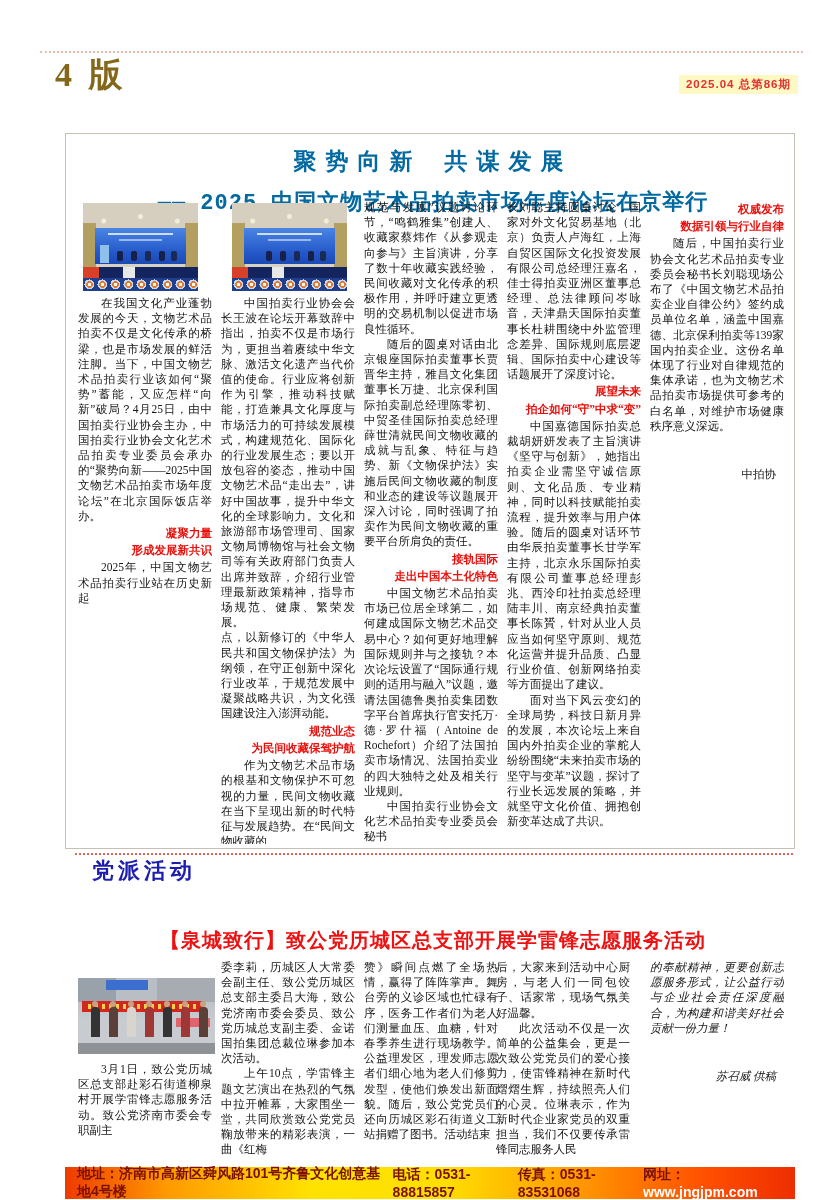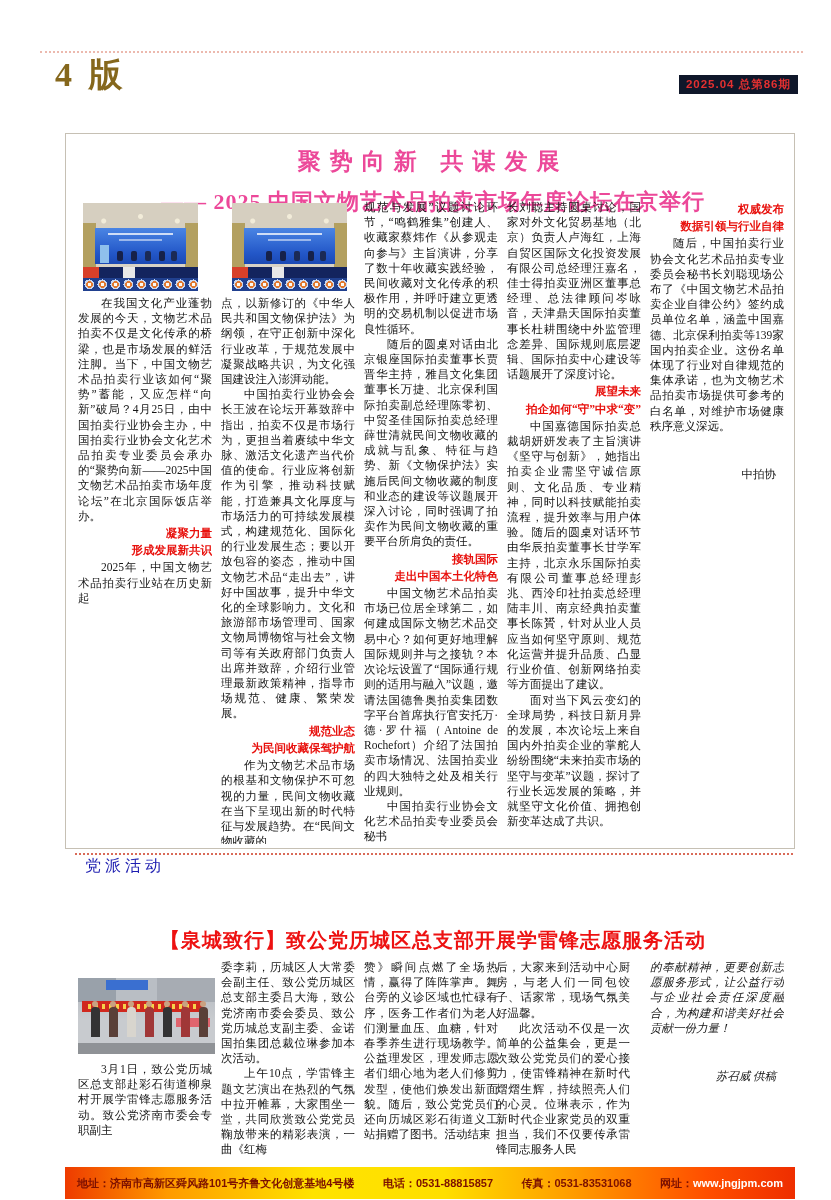--- a/index.html
+++ b/index.html
@@ -6,28 +6,28 @@
   .page{position:relative;width:831px;height:1200px;background:#fff;overflow:hidden;
         font-family:"Liberation Serif",serif;}
 
   
   .dotline-top{position:absolute;left:40px;right:28px;top:51px;border-top:2px dotted #ecb9ae;}
   .dotline-mid{position:absolute;left:75px;right:38px;top:853px;border-top:2px dotted #d96a58;}
 
   
   .page-label{position:absolute;left:55px;top:52px;font-size:34px;font-weight:900;
               color:#85671c;letter-spacing:4px;font-family:"Liberation Serif",serif;}
-  .issue-badge{position:absolute;right:33px;top:75px;background:#0f172a;color:#e33030;
+  .issue-badge{position:absolute;right:33px;top:75px;background:#fef9c3;color:#e33030;
                font-size:11.5px;font-weight:bold;padding:2px 7px;
                font-family:"Liberation Sans",sans-serif;letter-spacing:1px;}
 
   
   .art1-box{position:absolute;left:65px;top:133px;width:728px;height:714px;border:1px solid #c6c0b4;}
-  .a1-head{position:absolute;left:80px;right:45px;top:146px;text-align:center;color:#ec4899;
-           font-family:Liberation Serif, serif;font-weight:900;}
+  .a1-head{position:absolute;left:80px;right:45px;top:146px;text-align:center;color:#0369a1;
+           font-family:Liberation Mono, monospace;font-weight:900;}
   .a1-head .l1{font-size:23px;letter-spacing:9px;}
   .a1-head .l2{font-size:22px;letter-spacing:1px;margin-top:10px;}
 
   
   .photo-conf{position:absolute;width:115px;height:88px;overflow:hidden;background:#d8d2c5;}
   .photo-conf.p1{left:83px;top:203px;}
   .photo-conf.p2{left:232px;top:203px;}
   .pc-ceiling{position:absolute;top:0;left:0;right:0;height:30px;background:#d6cfc0;
       background-image:radial-gradient(circle at 18% 60%,#f2ecd9 0 2px,transparent 3px),
                        radial-gradient(circle at 50% 45%,#f2ecd9 0 2px,transparent 3px),
@@ -59,21 +59,21 @@
   .a2c2{left:221px;top:960px;height:204px;}
   .a2c3{left:364px;top:960px;height:204px;}
   .a2c4{left:496px;top:960px;height:204px;}
   .a2c5{left:650px;top:960px;height:204px;font-style:italic;}
   .para{margin:0;text-indent:2em;}
   .cont{text-indent:0;}
   .subhead{color:#e8100c;font-weight:bold;text-align:right;text-indent:0;margin:2px 0;}
   .sig{text-align:right;padding-right:8px;margin-top:33px;}
 
   
-  .sec-label{position:absolute;left:85px;top:856px;font-size:16px;font-weight:normal;color:#1d1db0;
+  .sec-label{position:absolute;left:92px;top:856px;font-size:22px;font-weight:bold;color:#1d1db0;
              letter-spacing:4px;font-family:"Liberation Serif",serif;}
   .a2-head{position:absolute;left:80px;right:45px;top:927px;text-align:center;color:#ed1111;
            font-family:"Liberation Sans",sans-serif;font-weight:900;font-size:20px;letter-spacing:1px;}
 
   
   .photo-group{position:absolute;left:78px;top:978px;width:137px;height:76px;overflow:hidden;
                background:linear-gradient(#b2b7bd,#c8cbcf 55%);}
   .pg-building{position:absolute;top:0;left:0;right:0;height:24px;
       background:linear-gradient(90deg,#99a1aa 0 28%,#b9bec4 28% 58%,#a7acb3 58%);}
   .pg-sign{position:absolute;top:2px;left:28px;width:42px;height:10px;background:#3a6fd0;}
@@ -85,21 +85,21 @@
   .pg-people{position:absolute;bottom:9px;left:10px;right:8px;height:38px;white-space:nowrap;}
   .pg-person{display:inline-block;width:9px;height:30px;border-radius:4px 4px 0 0;background:#333;
              margin:0 2.5px;position:relative;vertical-align:bottom;}
   .pg-person::before{content:"";position:absolute;top:-6px;left:1.5px;width:6px;height:6px;border-radius:50%;background:#c9a181;}
   .pg-person.red{background:#a03737;} .pg-person.white{background:#d8d5ce;} .pg-person.brown{background:#5a4038;}
 
   
   .footer{position:absolute;left:65px;top:1167px;width:730px;height:32px;display:flex;
           align-items:center;justify-content:space-between;padding:0 12px;box-sizing:border-box;
           background:linear-gradient(90deg,#ee3b00 0%,#ff9a00 14%,#ffe300 34%,#ffdf00 52%,#ff9a00 70%,#ff4e00 88%,#ee2e00 100%);
-          font-family:"Liberation Sans",sans-serif;font-weight:bold;font-size:11px;color:#7c1000;}
+          font-family:"Liberation Sans",sans-serif;font-weight:bold;font-size:14px;color:#7c1000;}
   .footer .web-val{color:#ffffff;}
 </style>
 </head>
 <body>
 
 <div class="page">
 
   <div class="dotline-top"></div>
 
   <div class="page-label">4 版</div>
@@ -132,22 +132,22 @@
     <div class="pc-swirl"></div>
   </div>
 
   <div class="col a1c1">
       <p class="para">在我国文化产业蓬勃发展的今天，文物艺术品拍卖不仅是文化传承的桥梁，也是市场发展的鲜活注脚。当下，中国文物艺术品拍卖行业该如何“聚势”蓄能，又应怎样“向新”破局？4月25日，由中国拍卖行业协会主办，中国拍卖行业协会文化艺术品拍卖专业委员会承办的“聚势向新——2025中国文物艺术品拍卖市场年度论坛”在北京国际饭店举办。</p>
       <div class="subhead">凝聚力量</div>
       <div class="subhead">形成发展新共识</div>
       <p class="para">2025年，中国文物艺术品拍卖行业站在历史新起</p>
     </div>
   <div class="col a1c2">
+      <p class="para">中国拍卖行业协会会长王波在论坛开幕致辞中指出，拍卖不仅是市场行为，更担当着赓续中华文脉、激活文化遗产当代价值的使命。行业应将创新作为引擎，推动科技赋能，打造兼具文化厚度与市场活力的可持续发展模式，构建规范化、国际化的行业发展生态；要以开放包容的姿态，推动中国文物艺术品“走出去”，讲好中国故事，提升中华文化的全球影响力。文化和旅游部市场管理司、国家文物局博物馆与社会文物司等有关政府部门负责人出席并致辞，介绍行业管理最新政策精神，指导市场规范、健康、繁荣发展。</p>
       <p class="para cont">点，以新修订的《中华人民共和国文物保护法》为纲领，在守正创新中深化行业改革，于规范发展中凝聚战略共识，为文化强国建设注入澎湃动能。</p>
-      <p class="para">中国拍卖行业协会会长王波在论坛开幕致辞中指出，拍卖不仅是市场行为，更担当着赓续中华文脉、激活文化遗产当代价值的使命。行业应将创新作为引擎，推动科技赋能，打造兼具文化厚度与市场活力的可持续发展模式，构建规范化、国际化的行业发展生态；要以开放包容的姿态，推动中国文物艺术品“走出去”，讲好中国故事，提升中华文化的全球影响力。文化和旅游部市场管理司、国家文物局博物馆与社会文物司等有关政府部门负责人出席并致辞，介绍行业管理最新政策精神，指导市场规范、健康、繁荣发展。</p>
       <div class="subhead">规范业态</div>
       <div class="subhead">为民间收藏保驾护航</div>
       <p class="para">作为文物艺术品市场的根基和文物保护不可忽视的力量，民间文物收藏在当下呈现出新的时代特征与发展趋势。在“民间文物收藏的</p>
     </div>
   <div class="col a1c3">
       <p class="para cont">规范与发展”议题讨论环节，“鸣鹤雅集”创建人、收藏家蔡炜作《从参观走向参与》主旨演讲，分享了数十年收藏实践经验，民间收藏对文化传承的积极作用，并呼吁建立更透明的交易机制以促进市场良性循环。</p>
       <p class="para">随后的圆桌对话由北京银座国际拍卖董事长贾晋华主持，雅昌文化集团董事长万捷、北京保利国际拍卖副总经理陈零初、中贸圣佳国际拍卖总经理薛世清就民间文物收藏的成就与乱象、特征与趋势、新《文物保护法》实施后民间文物收藏的制度和业态的建设等议题展开深入讨论，同时强调了拍卖作为民间文物收藏的重要平台所肩负的责任。</p>
       <div class="subhead">接轨国际</div>
       <div class="subhead">走出中国本土化特色</div>
       <p class="para">中国文物艺术品拍卖市场已位居全球第二，如何建成国际文物艺术品交易中心？如何更好地理解国际规则并与之接轨？本次论坛设置了“国际通行规则的适用与融入”议题，邀请法国德鲁奥拍卖集团数字平台首席执行官安托万·德·罗什福（Antoine de Rochefort）介绍了法国拍卖市场情况、法国拍卖业的四大独特之处及相关行业规则。</p>

